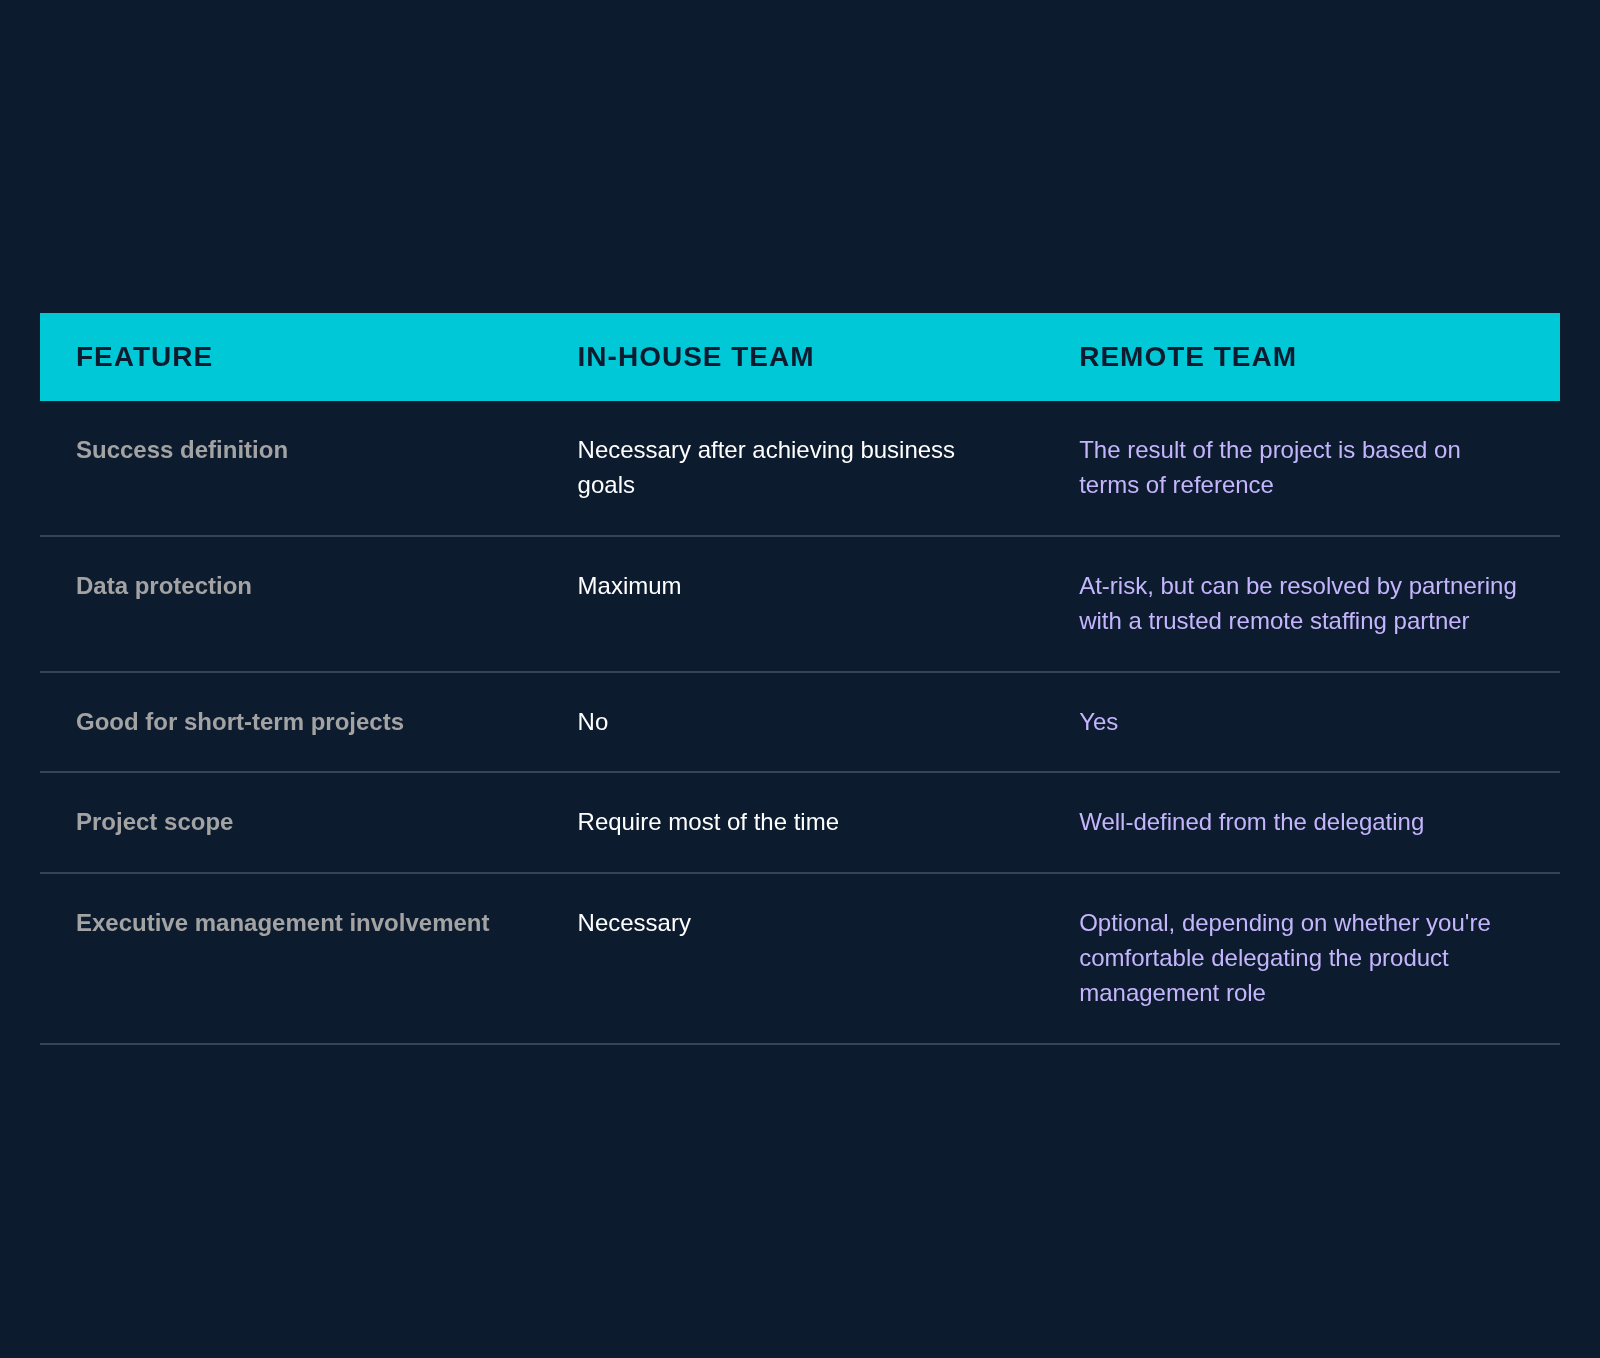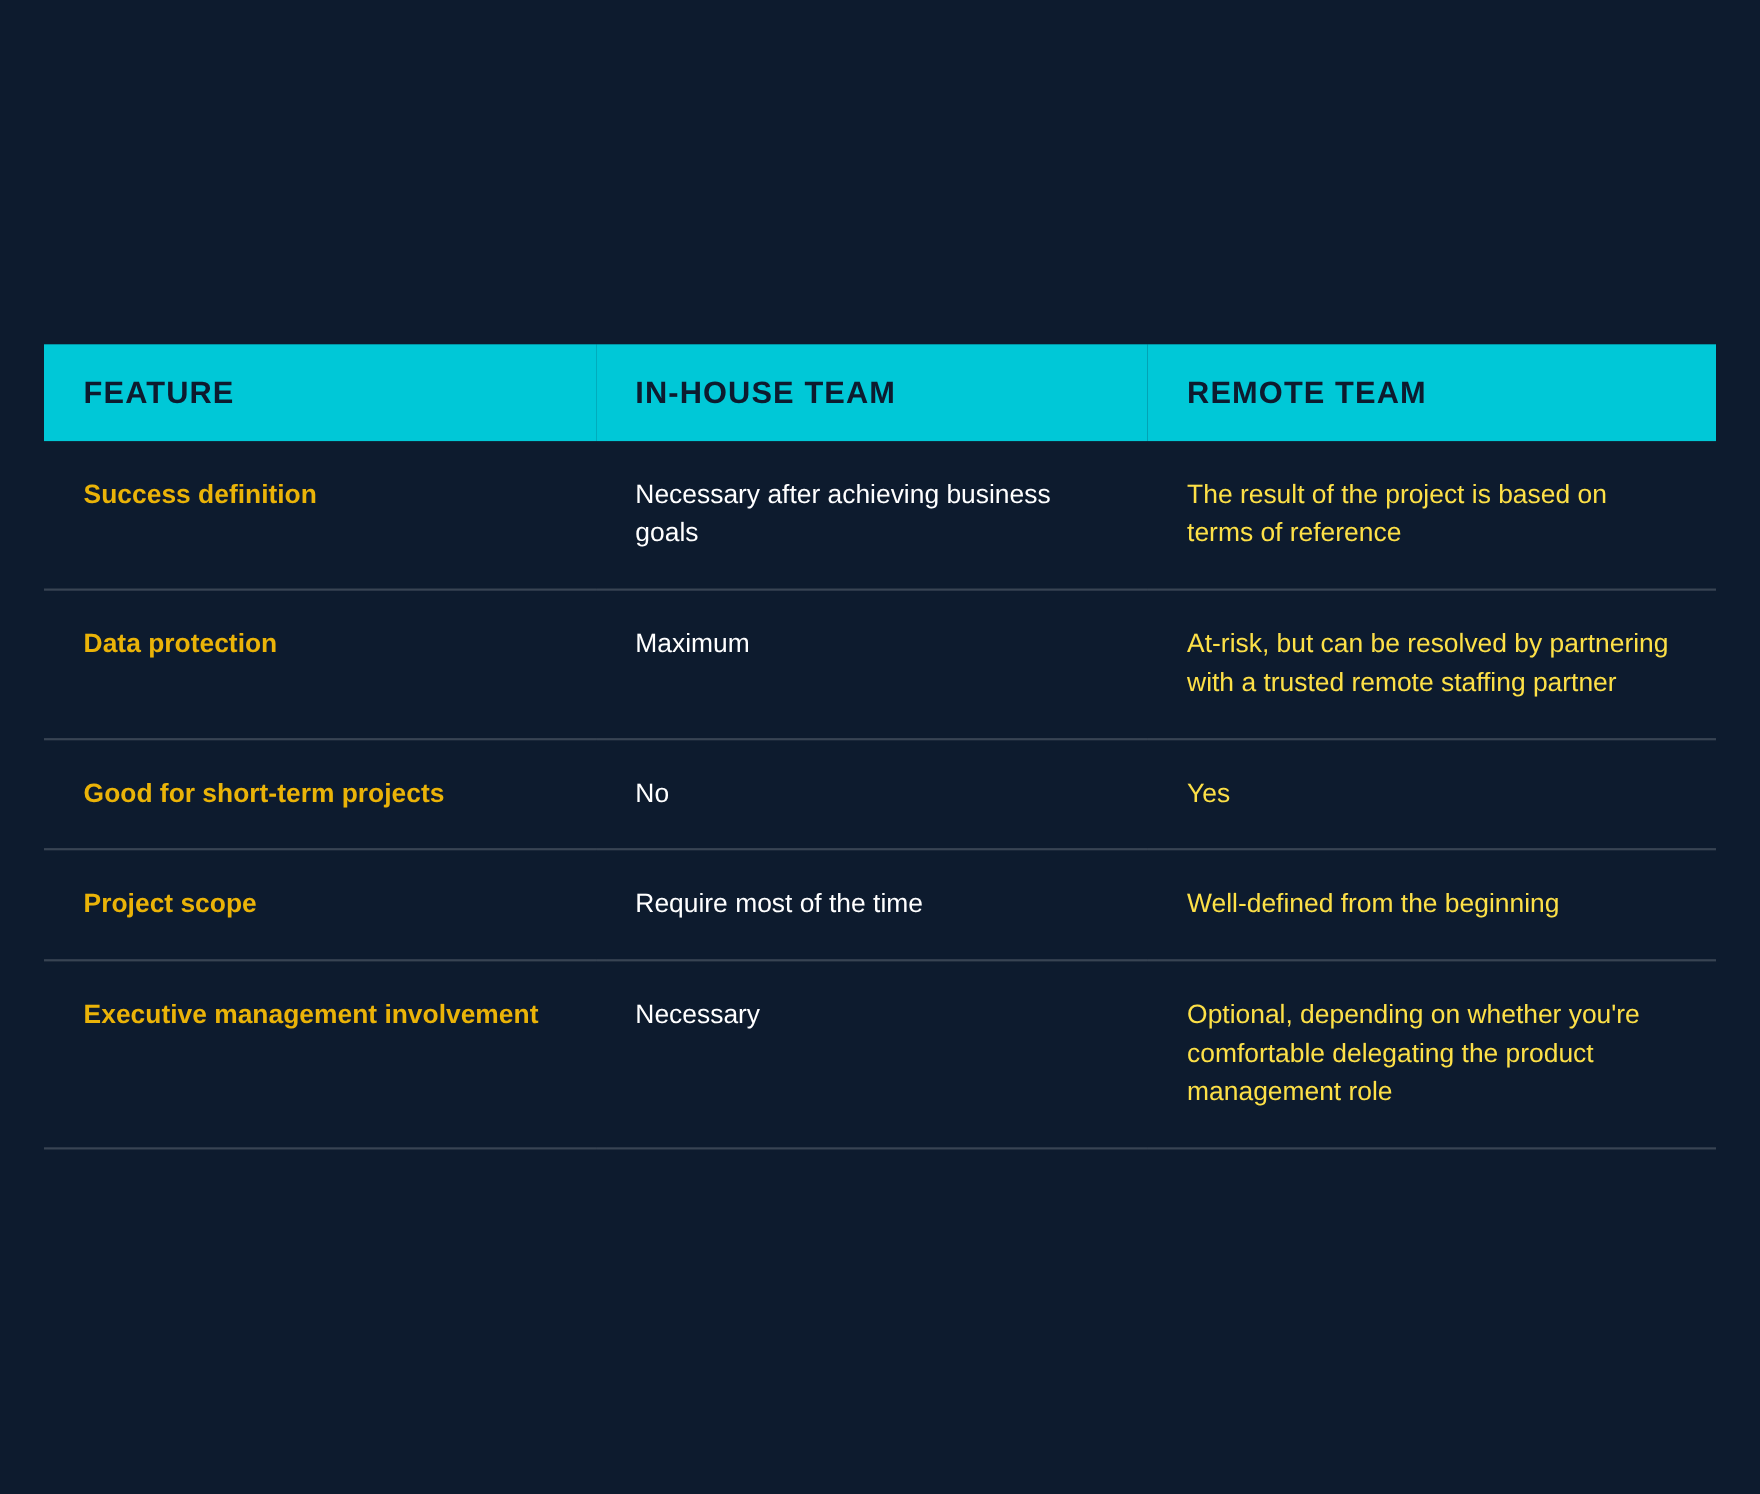--- a/index.html
+++ b/index.html
@@ -54,31 +54,31 @@
       padding: 32px 36px;
       vertical-align: top;
       border-bottom: 2px solid rgba(255, 255, 255, 0.18);
       color: #ffffff;
       font-size: 24px;
       line-height: 1.45;
     }
 
     .data-row td:first-child {
       font-weight: 700;
-      color: #eab308;
+      color: #a3a3a3;
     }
 
     .data-row td:nth-child(2) {
       font-weight: 400;
       color: #ffffff;
     }
 
     .data-row td:last-child {
       font-weight: 400;
-      color: #fde047;
+      color: #c4b5fd;
     }
 
     .data-row:last-child td {
       border-bottom: 2px solid rgba(255, 255, 255, 0.18);
     }
   </style>
 </head>
 <body>
 
 <div class="table-container">
@@ -102,21 +102,21 @@
           <td>At-risk, but can be resolved by partnering with a trusted remote staffing partner</td>
         </tr>
         <tr class="data-row">
           <td>Good for short-term projects</td>
           <td>No</td>
           <td>Yes</td>
         </tr>
         <tr class="data-row">
           <td>Project scope</td>
           <td>Require most of the time</td>
-          <td>Well-defined from the beginning</td>
+          <td>Well-defined from the delegating</td>
         </tr>
         <tr class="data-row">
           <td>Executive management involvement</td>
           <td>Necessary</td>
           <td>Optional, depending on whether you're comfortable delegating the product management role</td>
         </tr>
       </tbody>
   </table>
 </div>
 

